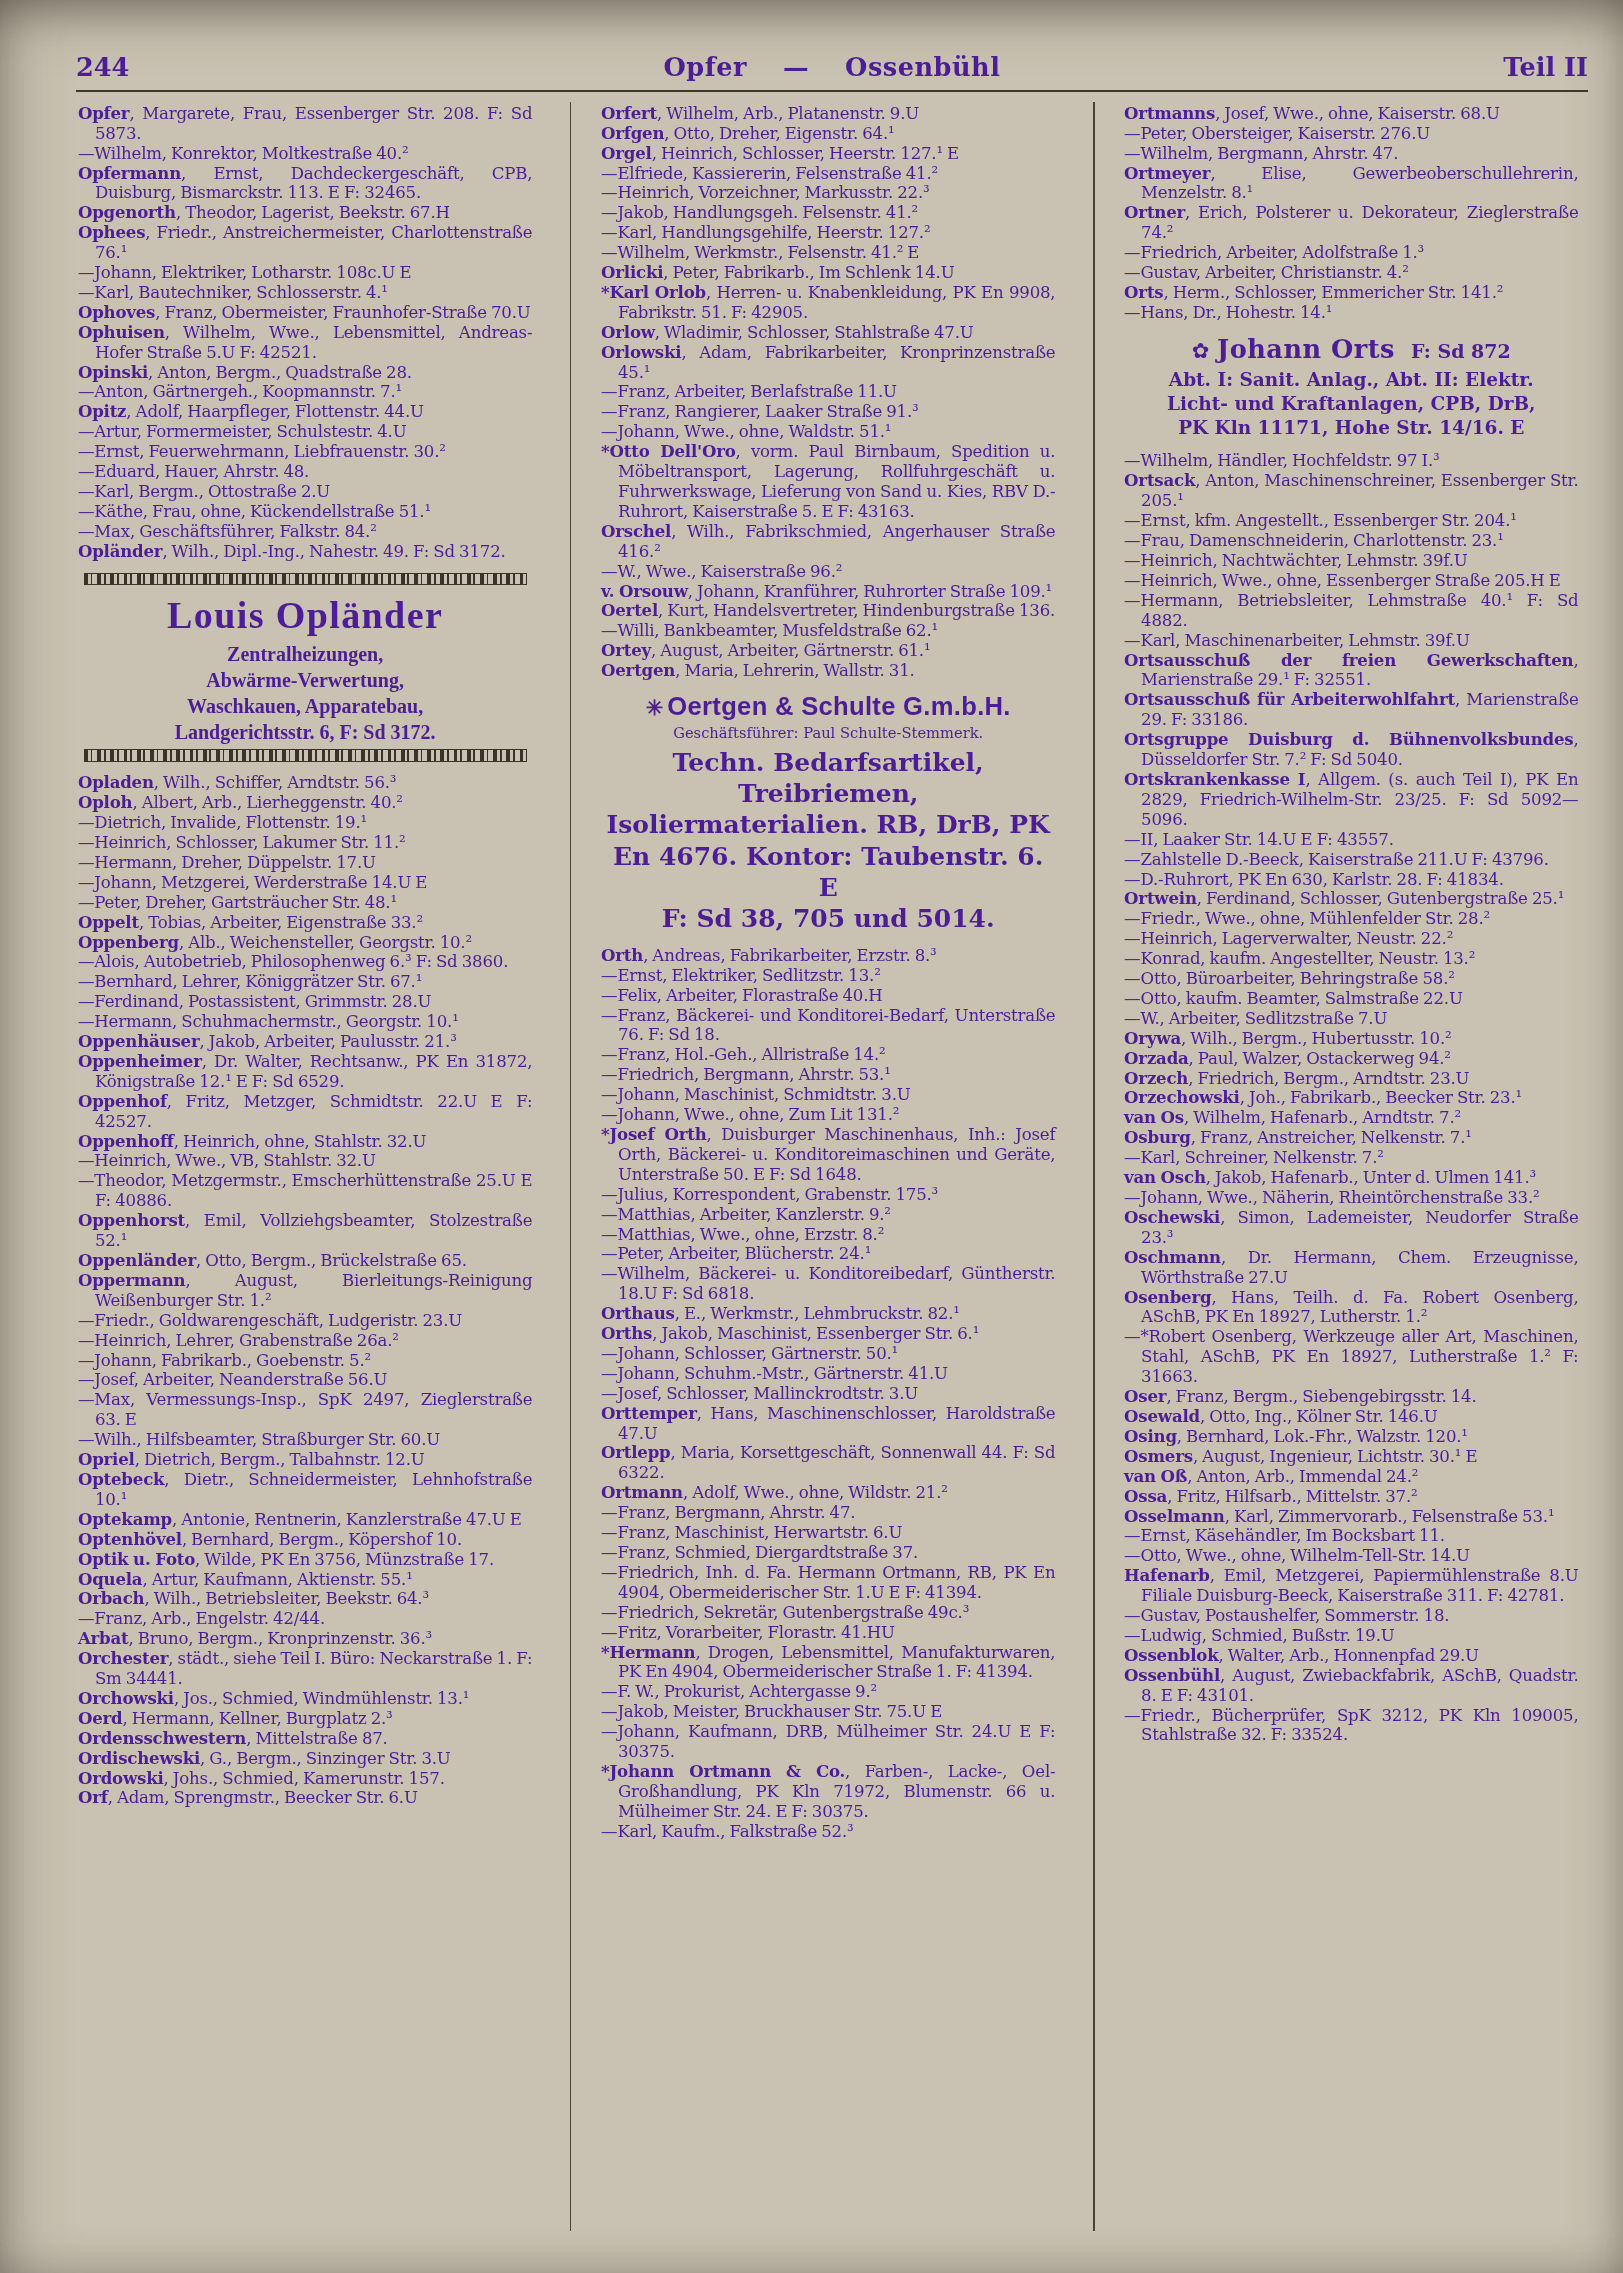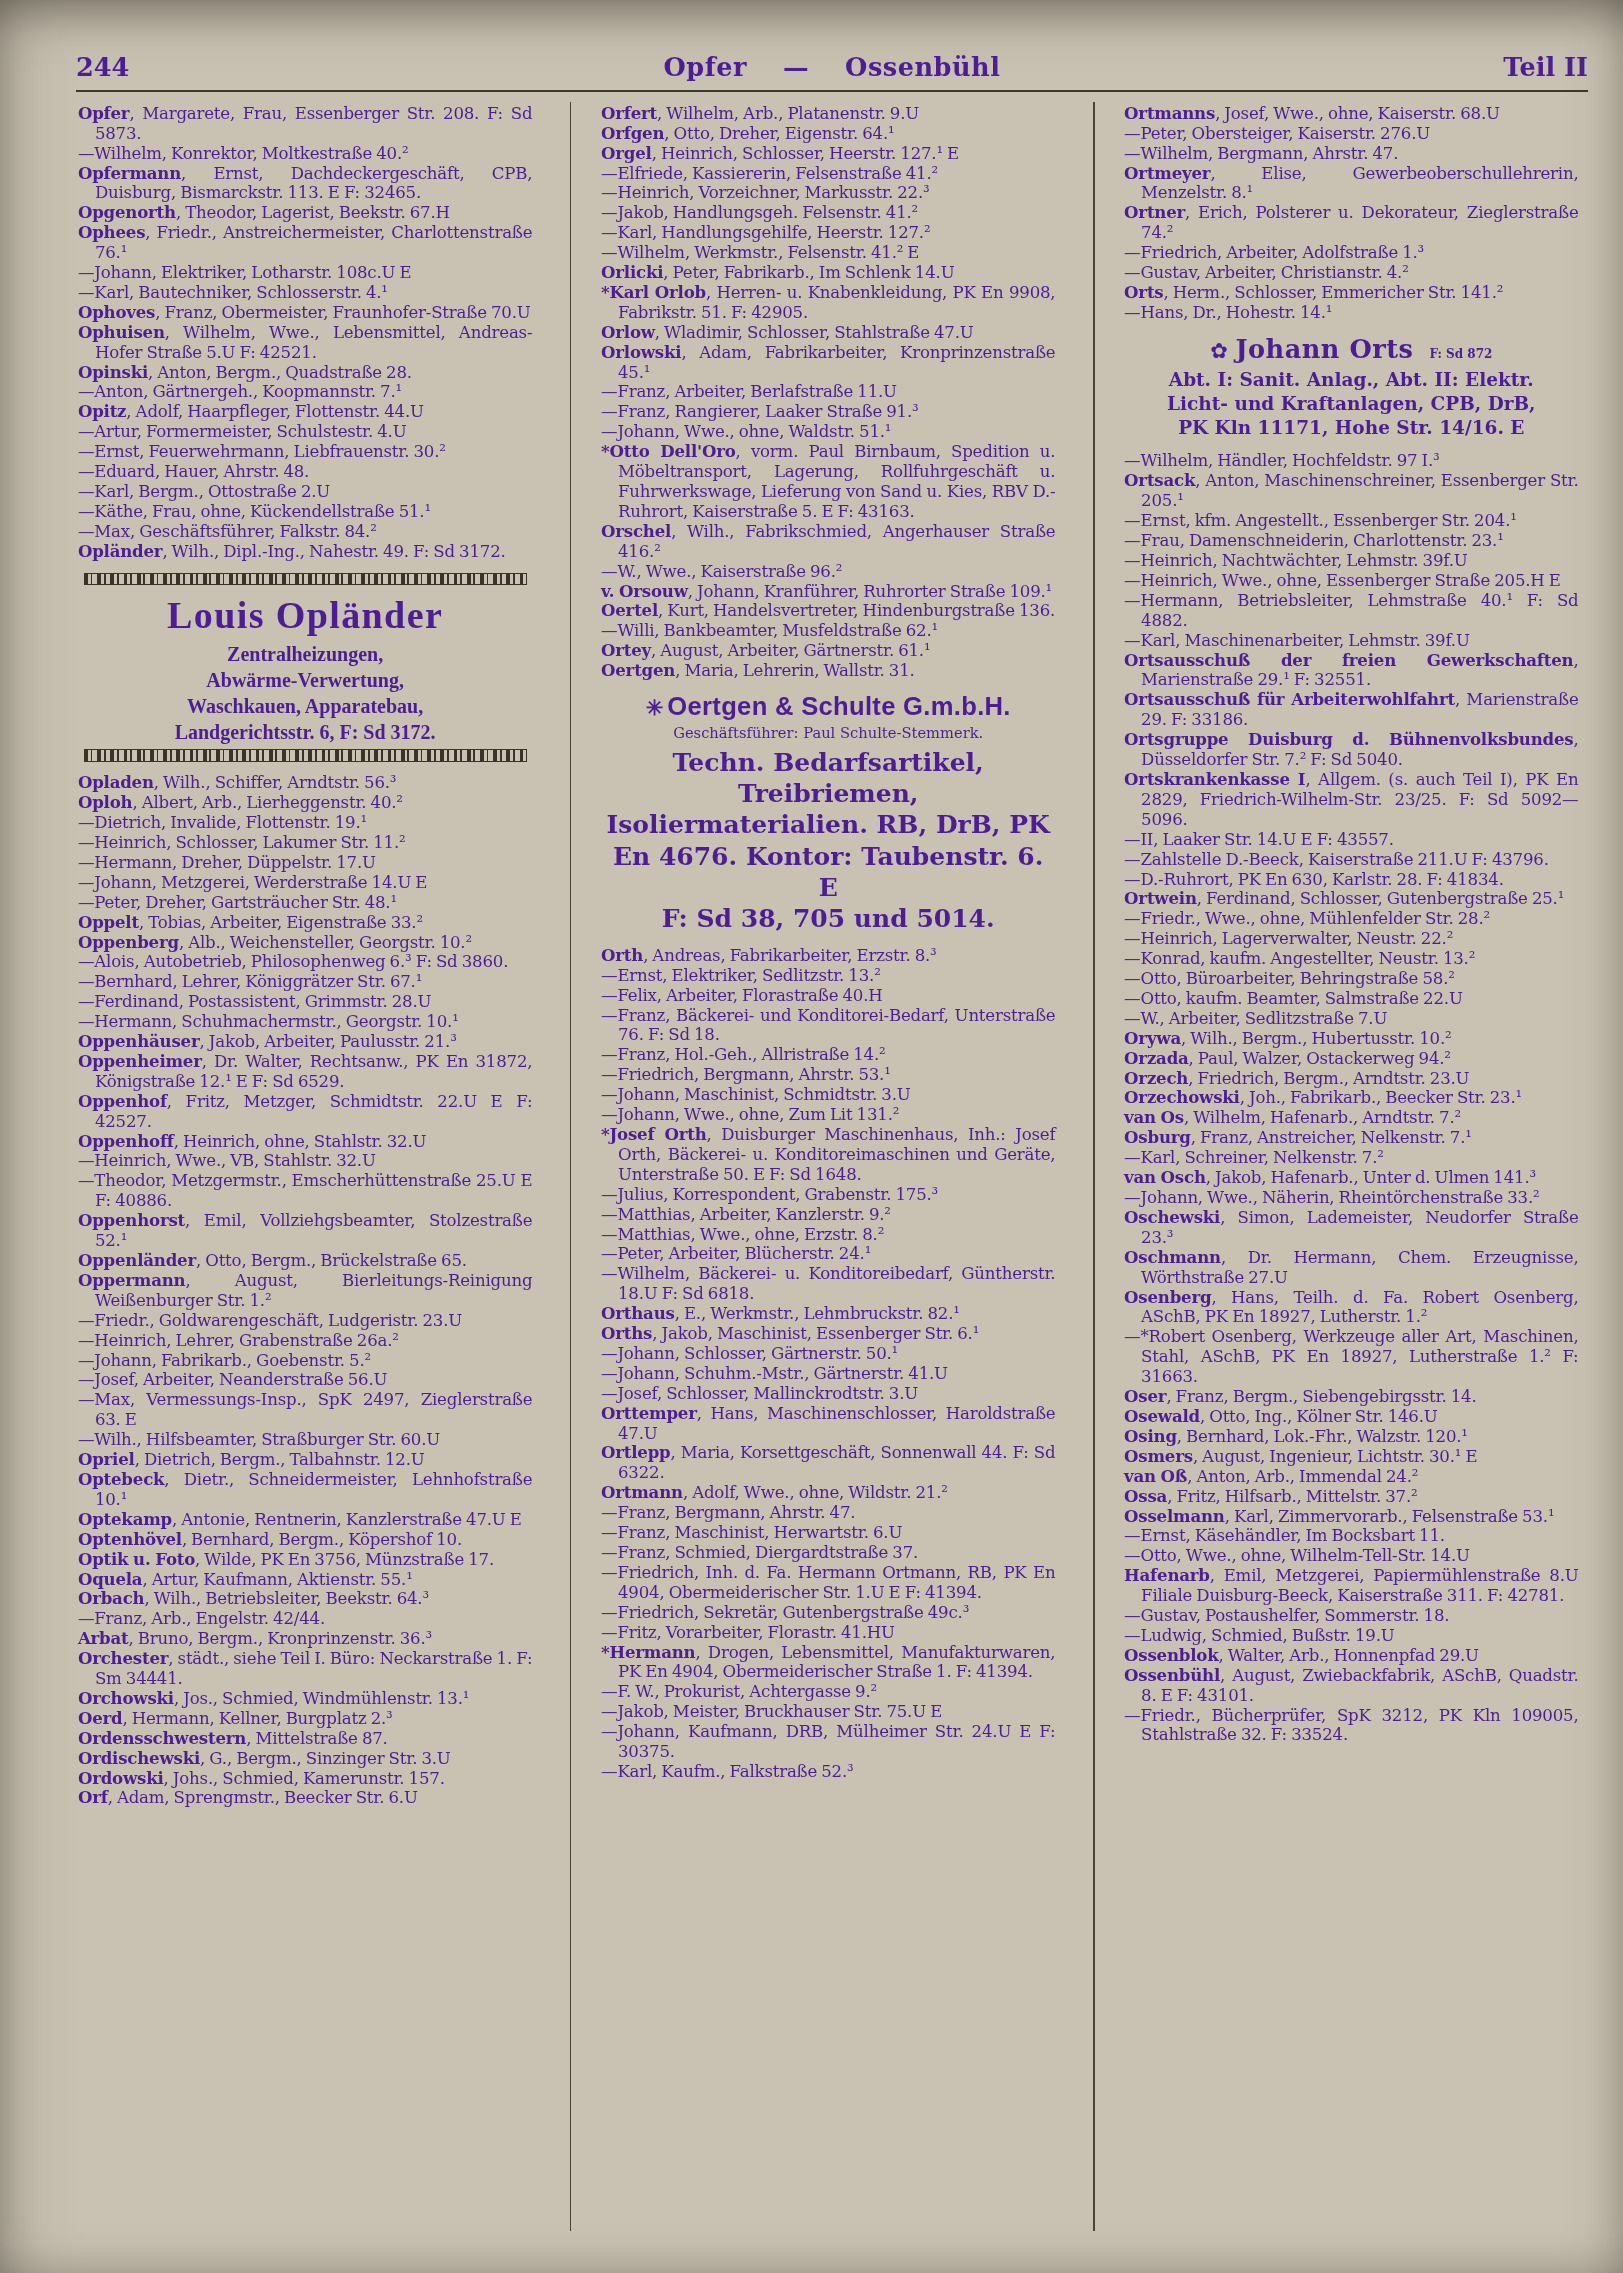--- a/index.html
+++ b/index.html
@@ -41,21 +41,21 @@
   .ad1-line{margin:0;font-weight:bold;font-size:20px;line-height:1.3;font-family:"Liberation Serif", serif;}
 
   .ad2-titlerow{font-family:"Liberation Sans", sans-serif;font-weight:bold;font-size:25.6px;letter-spacing:0.3px;}
   .ad2-star{font-size:21px;margin-right:3.8px;}
   .ad2-subtitle{font-size:14.7px;margin:2.8px 0 5.7px;}
   .ad2-line{margin:0;font-weight:bold;font-size:25px;line-height:1.25;}
 
   .ad3-titlerow{margin-bottom:3.8px;}
   .ad3-ornament{font-size:21px;margin-right:7.6px;}
   .ad3-title{font-weight:bold;font-size:25.6px;letter-spacing:0.5px;}
-  .ad3-suffix{font-weight:bold;font-size:12px;margin-left:16px;}
+  .ad3-suffix{font-weight:bold;font-size:19px;margin-left:16px;}
   .ad3-line{margin:0;font-weight:bold;font-size:18.5px;line-height:1.3;}
 </style>
 </head>
 <body>
 
 <div class="page">
   <div class="inner">
 
     <header class="page-header">
       <span class="page-num">244</span>
@@ -212,20 +212,21 @@
             <p class="entry">—Franz, Bergmann, Ahrstr. 47.</p>
             <p class="entry">—Franz, Maschinist, Herwartstr. 6.U</p>
             <p class="entry">—Franz, Schmied, Diergardtstraße 37.</p>
             <p class="entry">—Friedrich, Inh. d. Fa. Hermann Ortmann, RB, PK En 4904, Obermeiderischer Str. 1.U E F: 41394.</p>
             <p class="entry">—Friedrich, Sekretär, Gutenbergstraße 49c.³</p>
             <p class="entry">—Fritz, Vorarbeiter, Florastr. 41.HU</p>
             <p class="entry"><b>*Hermann</b>, Drogen, Lebensmittel, Manufakturwaren, PK En 4904, Obermeiderischer Straße 1. F: 41394.</p>
             <p class="entry">—F. W., Prokurist, Achtergasse 9.²</p>
             <p class="entry">—Jakob, Meister, Bruckhauser Str. 75.U E</p>
             <p class="entry">—Johann, Kaufmann, DRB, Mülheimer Str. 24.U E F: 30375.</p>
+            <p class="entry"><b>*Johann Ortmann &amp; Co.</b>, Farben-, Lacke-, Oel-Großhandlung, PK Kln 71972, Blumenstr. 66 u. Mülheimer Str. 24. E F: 30375.</p>
             <p class="entry">—Karl, Kaufm., Falkstraße 52.³</p>
           </div>
       </section>
 
       <div class="vrule"></div>
 
       <section class="col">
         <div class="entry-list">
             <p class="entry"><b>Ortmanns</b>, Josef, Wwe., ohne, Kaiserstr. 68.U</p>
             <p class="entry">—Peter, Obersteiger, Kaiserstr. 276.U</p>

